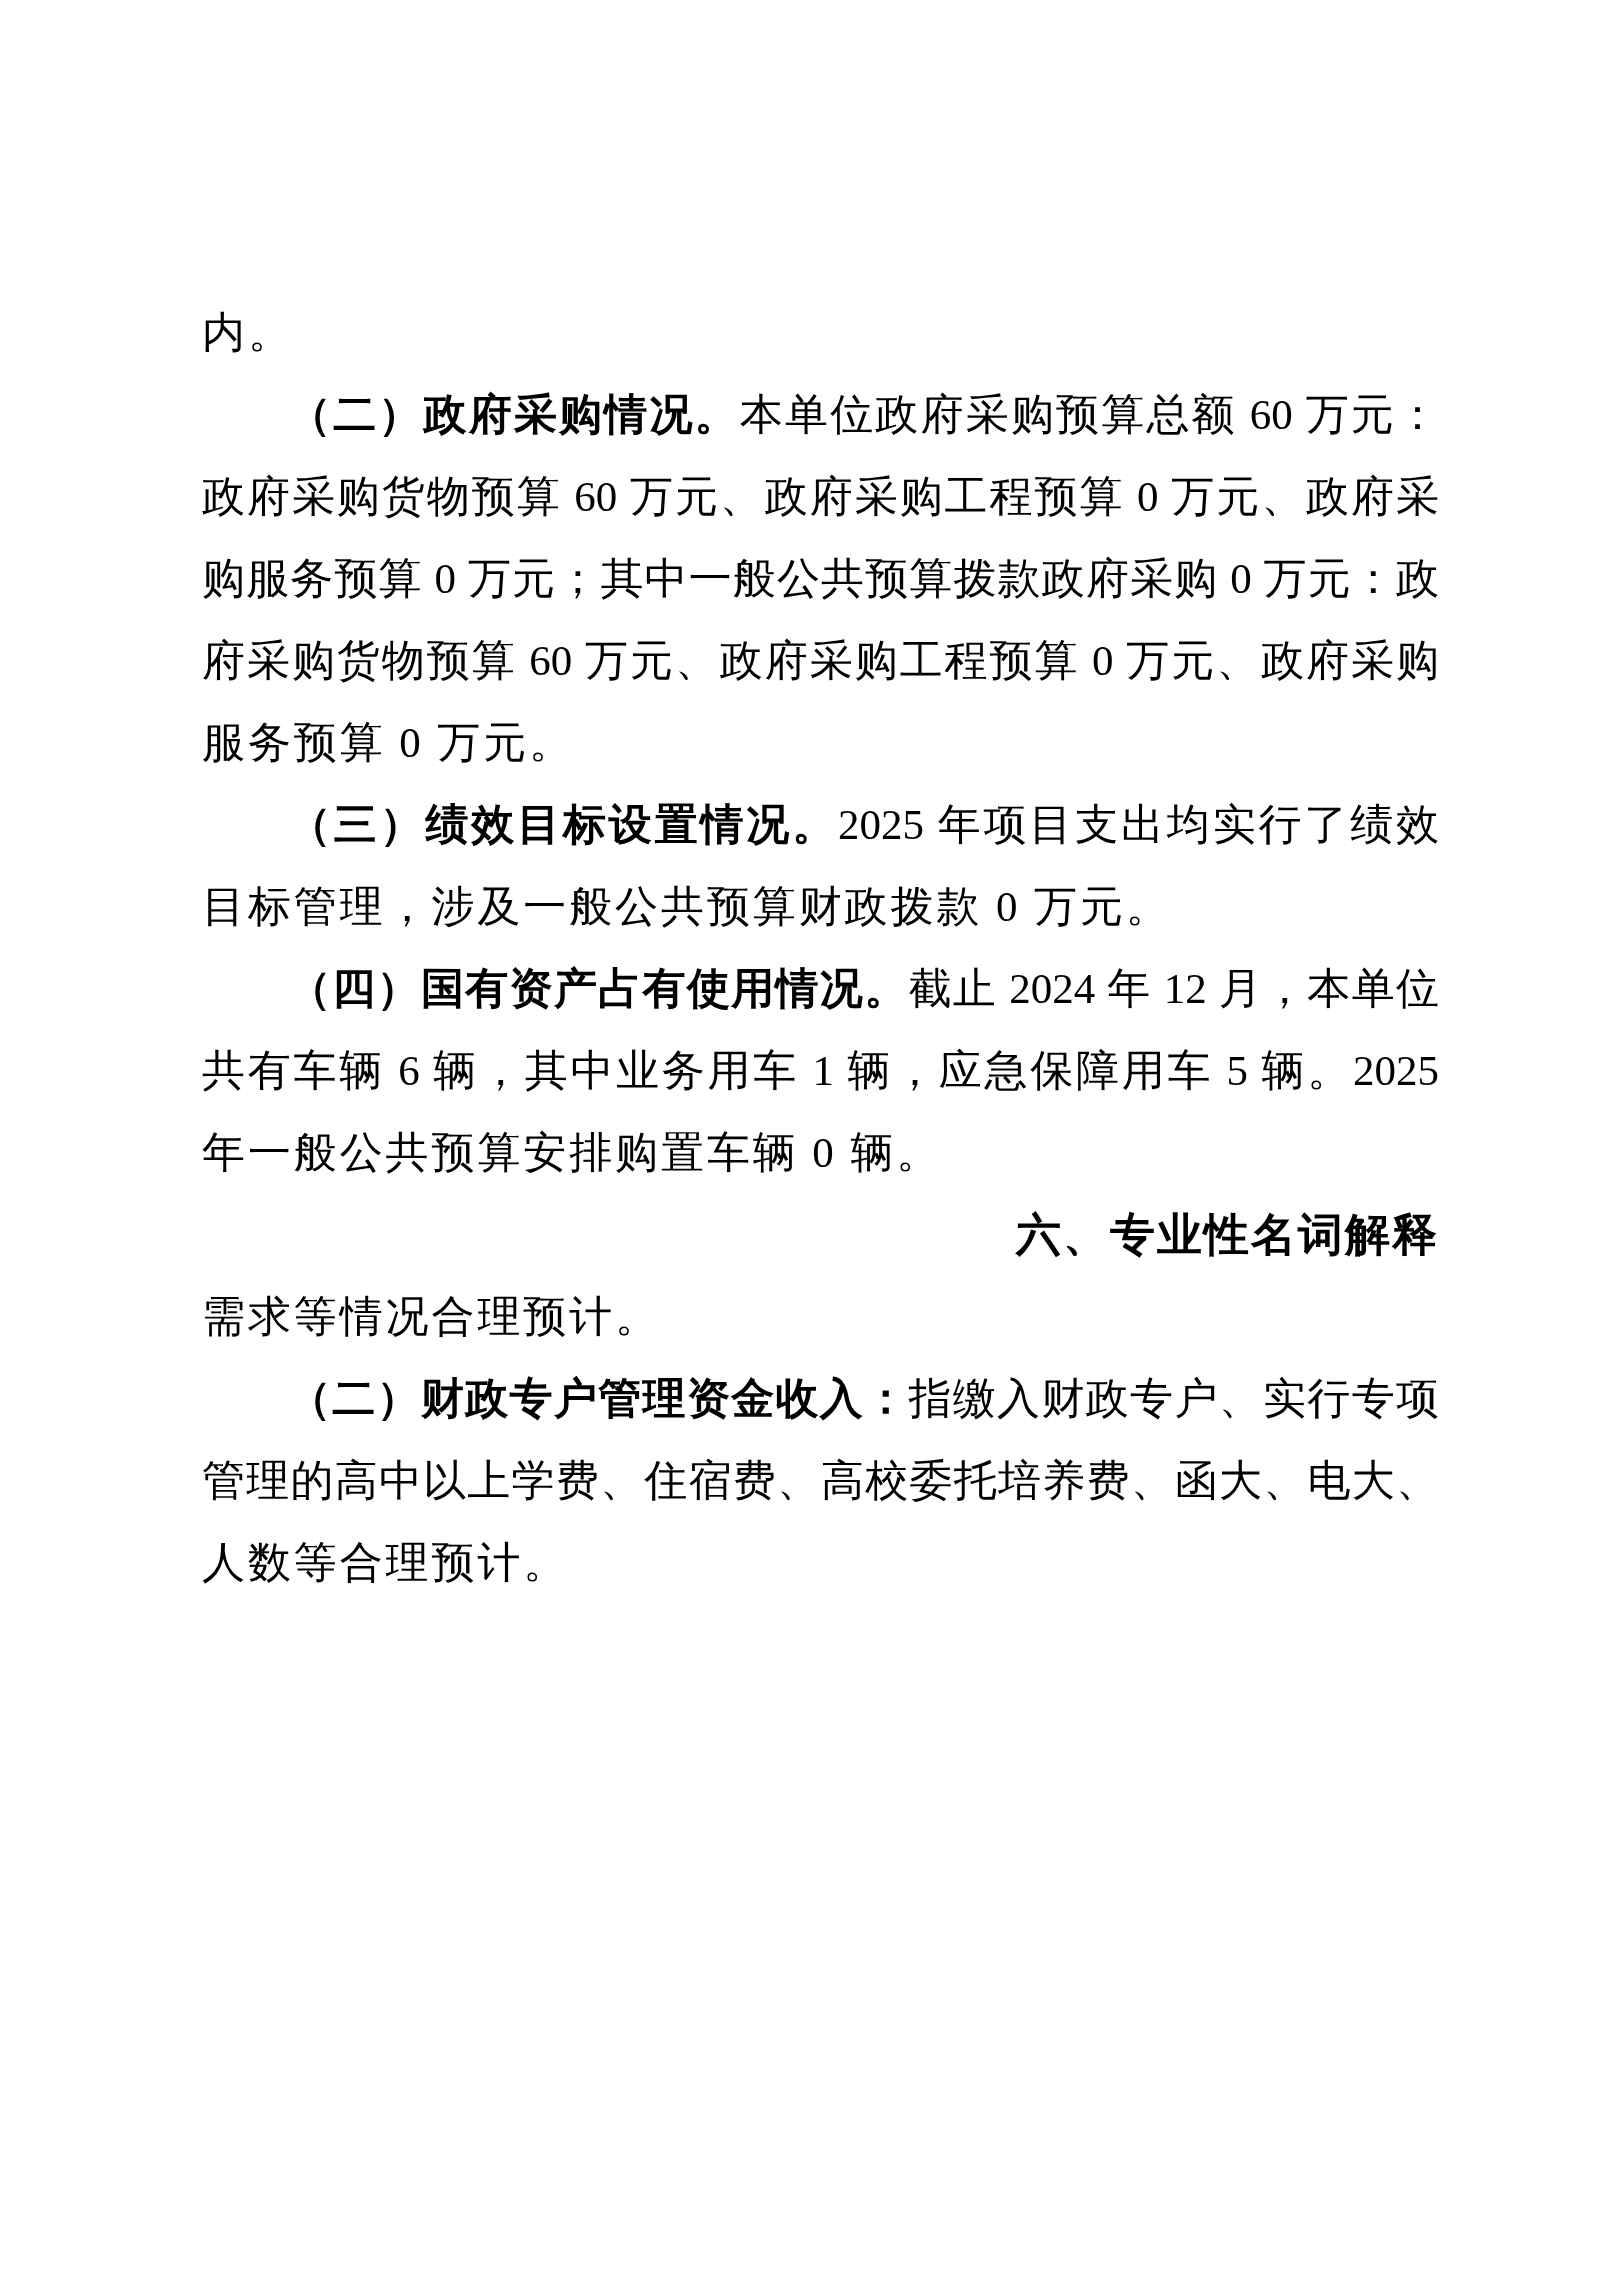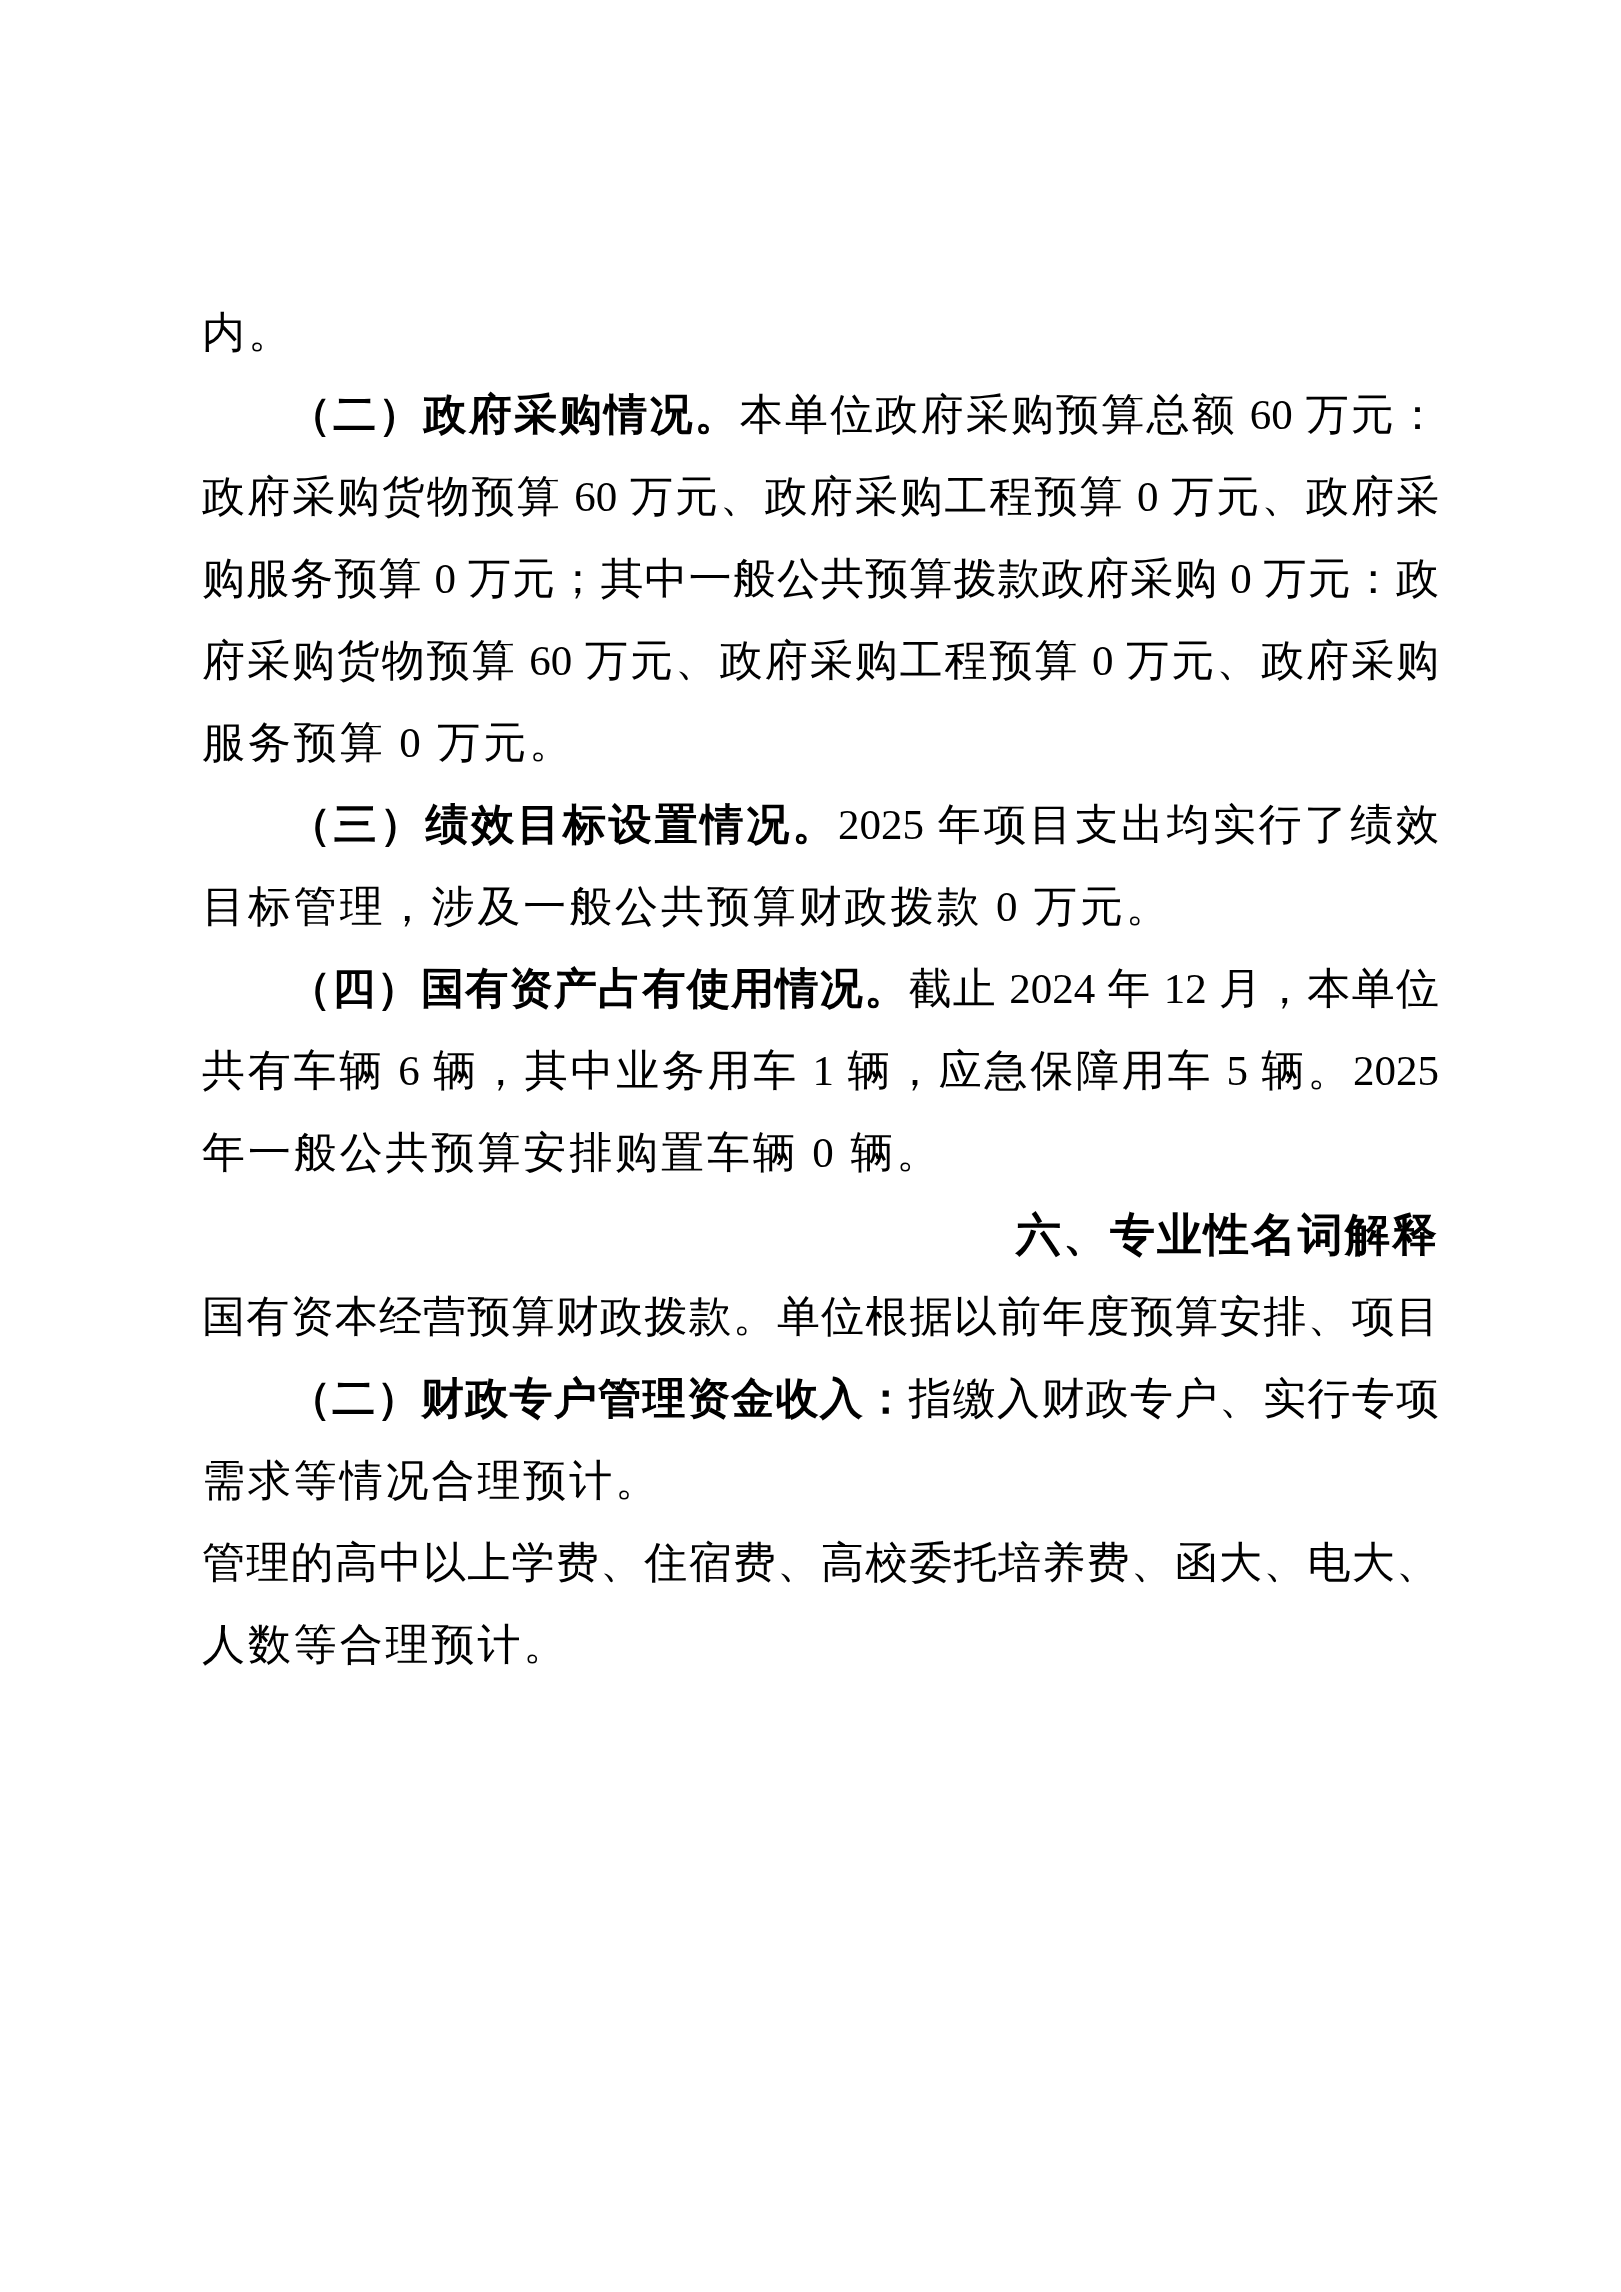--- a/index.html
+++ b/index.html
@@ -61,20 +61,19 @@
       <div class="line justify"><span class="run">政府采购货物预算 60 万元、政府采购工程预算 0 万元、政府采</span></div>
       <div class="line justify"><span class="run">购服务预算 0 万元；其中一般公共预算拨款政府采购 0 万元：政</span></div>
       <div class="line justify"><span class="run">府采购货物预算 60 万元、政府采购工程预算 0 万元、政府采购</span></div>
       <div class="line left"><span class="run">服务预算 0 万元。</span></div>
       <div class="line justify indent"><span class="run run-b">（三）绩效目标设置情况。</span><span class="run">2025 年项目支出均实行了绩效</span></div>
       <div class="line left"><span class="run">目标管理，涉及一般公共预算财政拨款 0 万元。</span></div>
       <div class="line justify indent"><span class="run run-b">（四）国有资产占有使用情况。</span><span class="run">截止 2024 年 12 月，本单位</span></div>
       <div class="line justify"><span class="run">共有车辆 6 辆，其中业务用车 1 辆，应急保障用车 5 辆。2025</span></div>
       <div class="line left"><span class="run">年一般公共预算安排购置车辆 0 辆。</span></div>
       <div class="line left indent heading"><span class="run run-b">六、专业性名词解释</span></div>
-      <div class="line justify"><span class="run">国有资本经营预算财政拨款。单位根据以前年度预算安排、项目</span></div>
+      <div class="line left"><span class="run">需求等情况合理预计。</span></div>
       <div class="line justify indent"><span class="run run-b">（二）财政专户管理资金收入：</span><span class="run">指缴入财政专户、实行专项</span></div>
-      <div class="line left"><span class="run">需求等情况合理预计。</span></div>
       <div class="line justify"><span class="run">管理的高中以上学费、住宿费、高校委托培养费、函大、电大、</span></div>
       <div class="line left"><span class="run">人数等合理预计。</span></div>
     </div>
 </div>
 
 
 </body></html>

